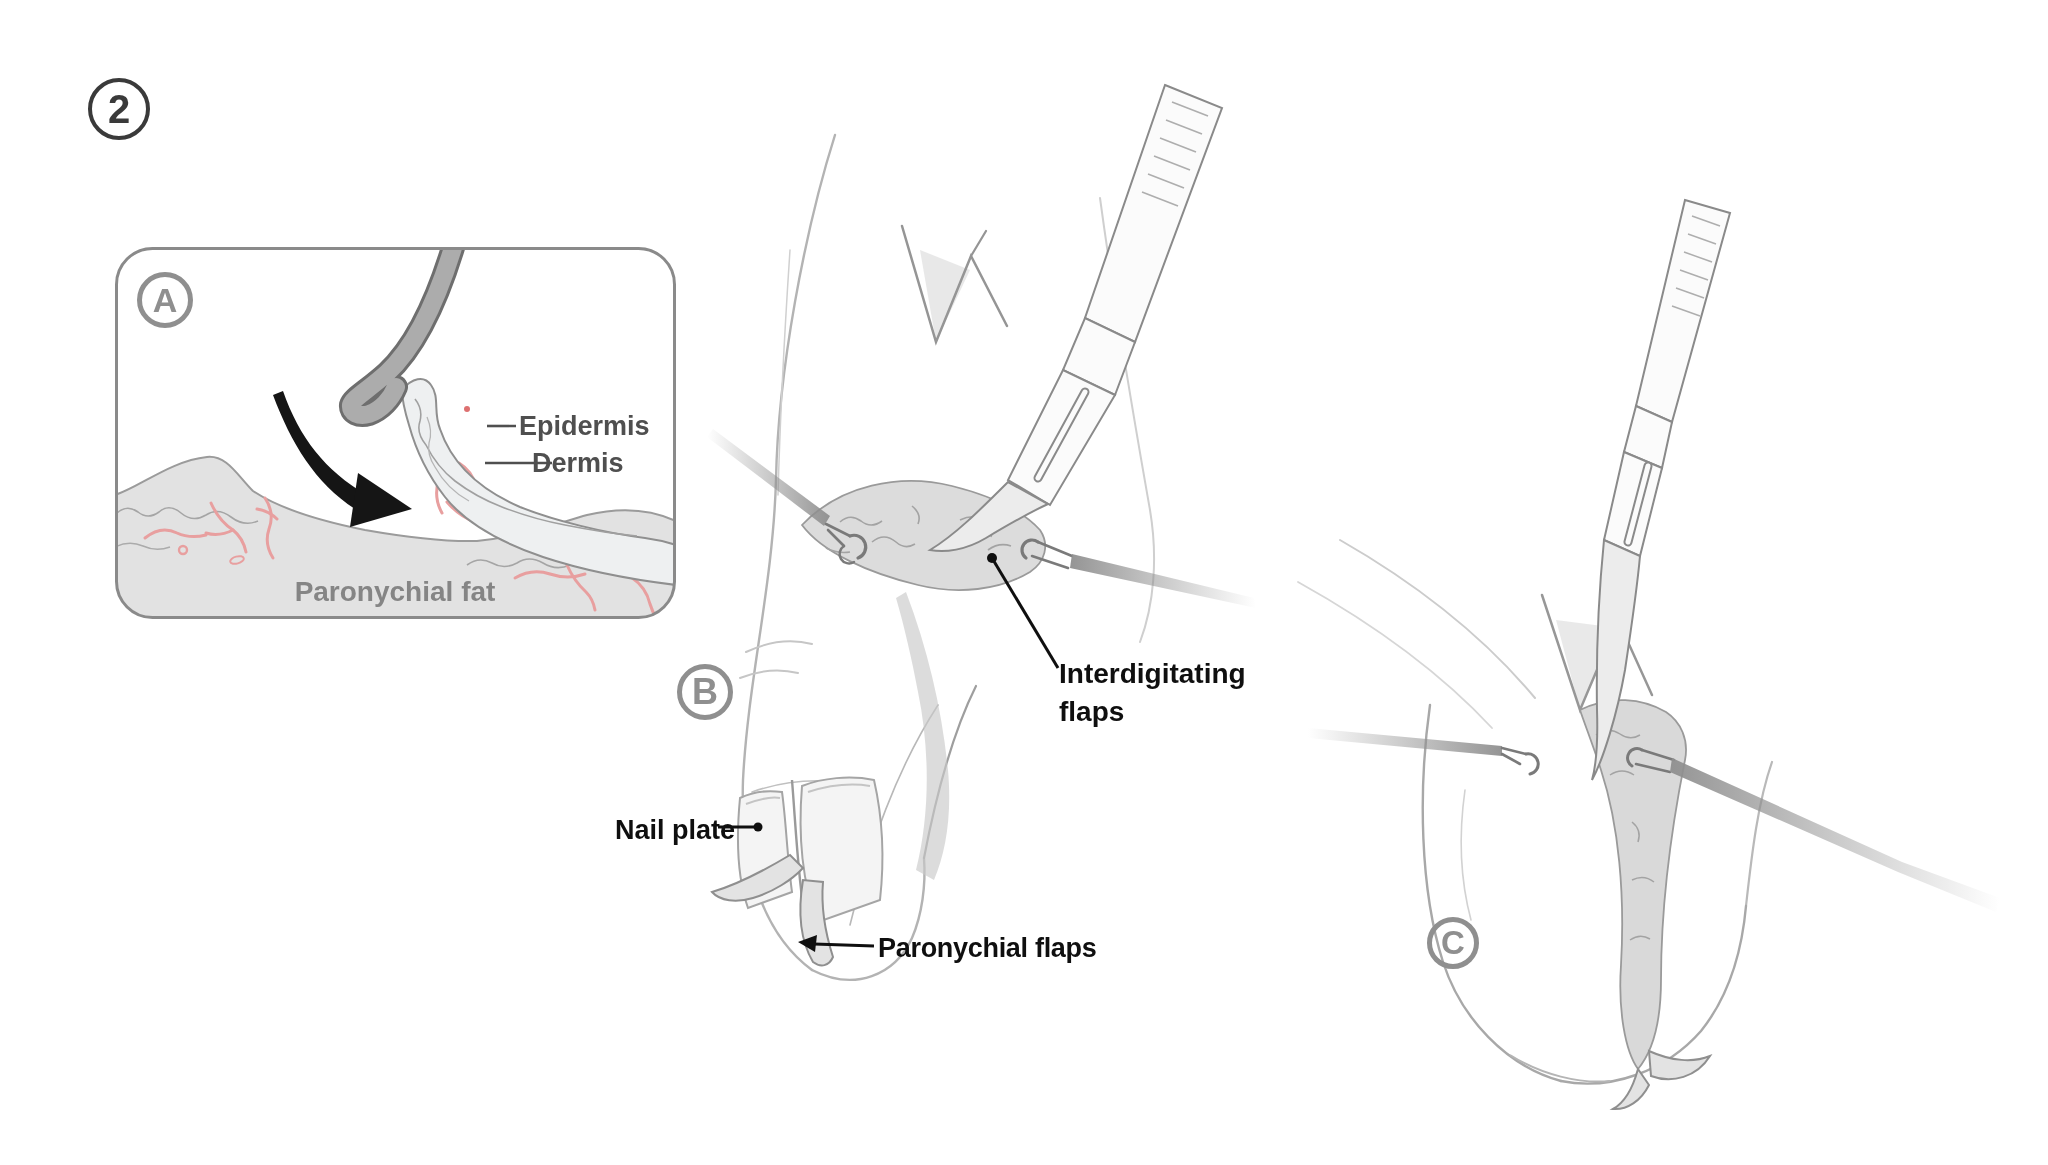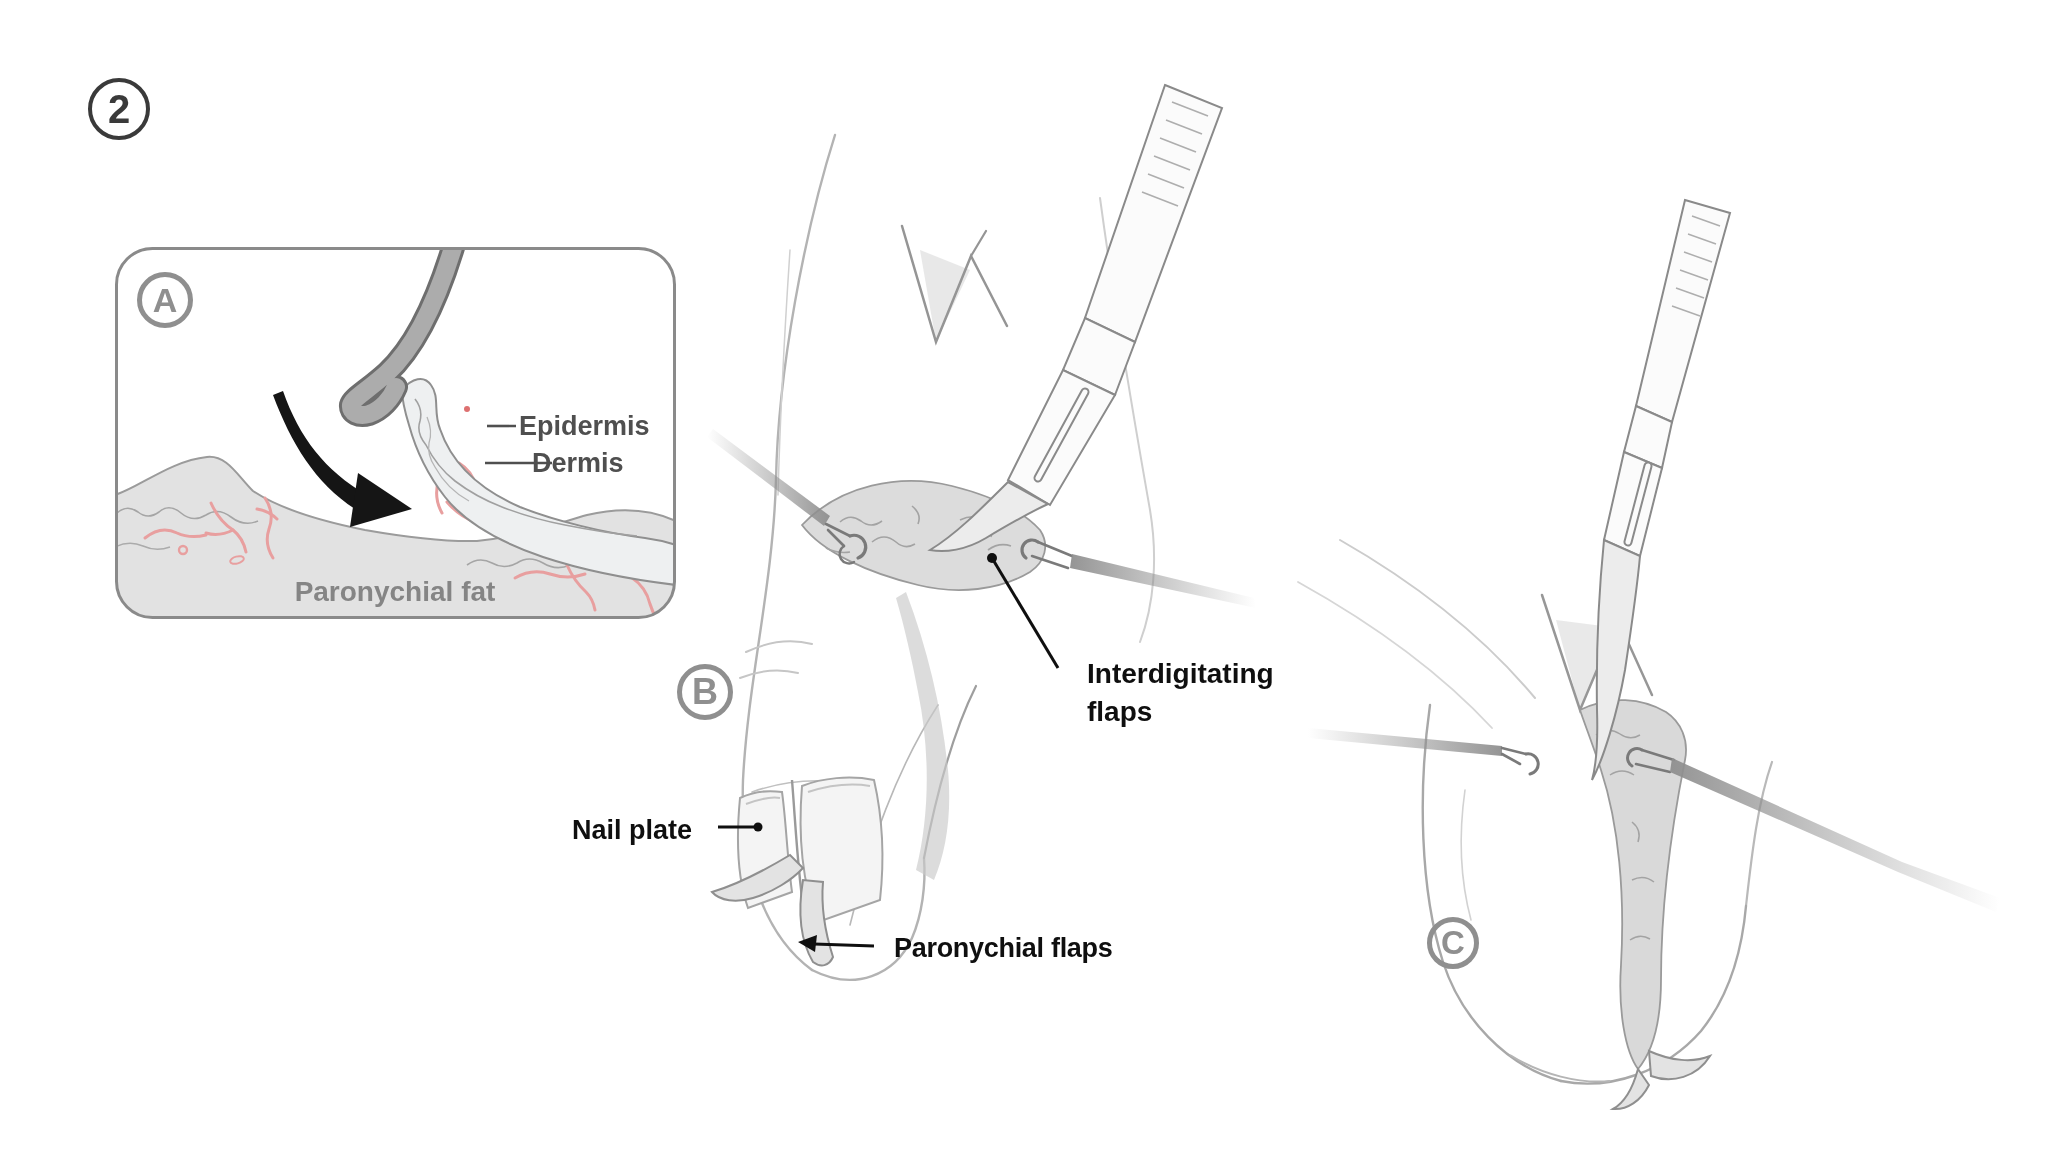--- a/index.html
+++ b/index.html
@@ -27,23 +27,23 @@
   
   .inset-a{position:absolute;left:115px;top:247px;width:561px;height:372px;}
   .inset-a svg{position:absolute;left:0;top:0;}
   .a-label{position:absolute;font-weight:700;color:#4f4f4f;font-size:27px;white-space:nowrap;}
   .a-label-epidermis{left:404px;top:164px;}
   .a-label-dermis{left:417px;top:201px;}
   .a-label-fat{left:160px;top:329px;width:240px;text-align:center;color:#858585;font-size:28px;}
   
   .illus{position:absolute;}
   .callout{position:absolute;font-weight:700;color:#0f0f0f;font-size:28px;line-height:1.34;}
-  .label-interdigitating{left:1059px;top:655px;width:225px;margin-left:28px;}
-  .label-nailplate{left:572px;top:812px;font-size:27px;white-space:nowrap;}
-  .label-paronychial{left:878px;top:930px;font-size:27px;letter-spacing:-0.3px;white-space:nowrap;margin-left:16px;}
+  .label-interdigitating{left:1059px;top:655px;width:225px;}
+  .label-nailplate{left:615px;top:812px;font-size:27px;white-space:nowrap;}
+  .label-paronychial{left:878px;top:930px;font-size:27px;letter-spacing:-0.3px;white-space:nowrap;}
 </style>
 </head>
 <body>
 
 <div class="canvas">
 
   <div class="title-row">
     <div class="step-badge">
       <span>2</span>
     </div>

